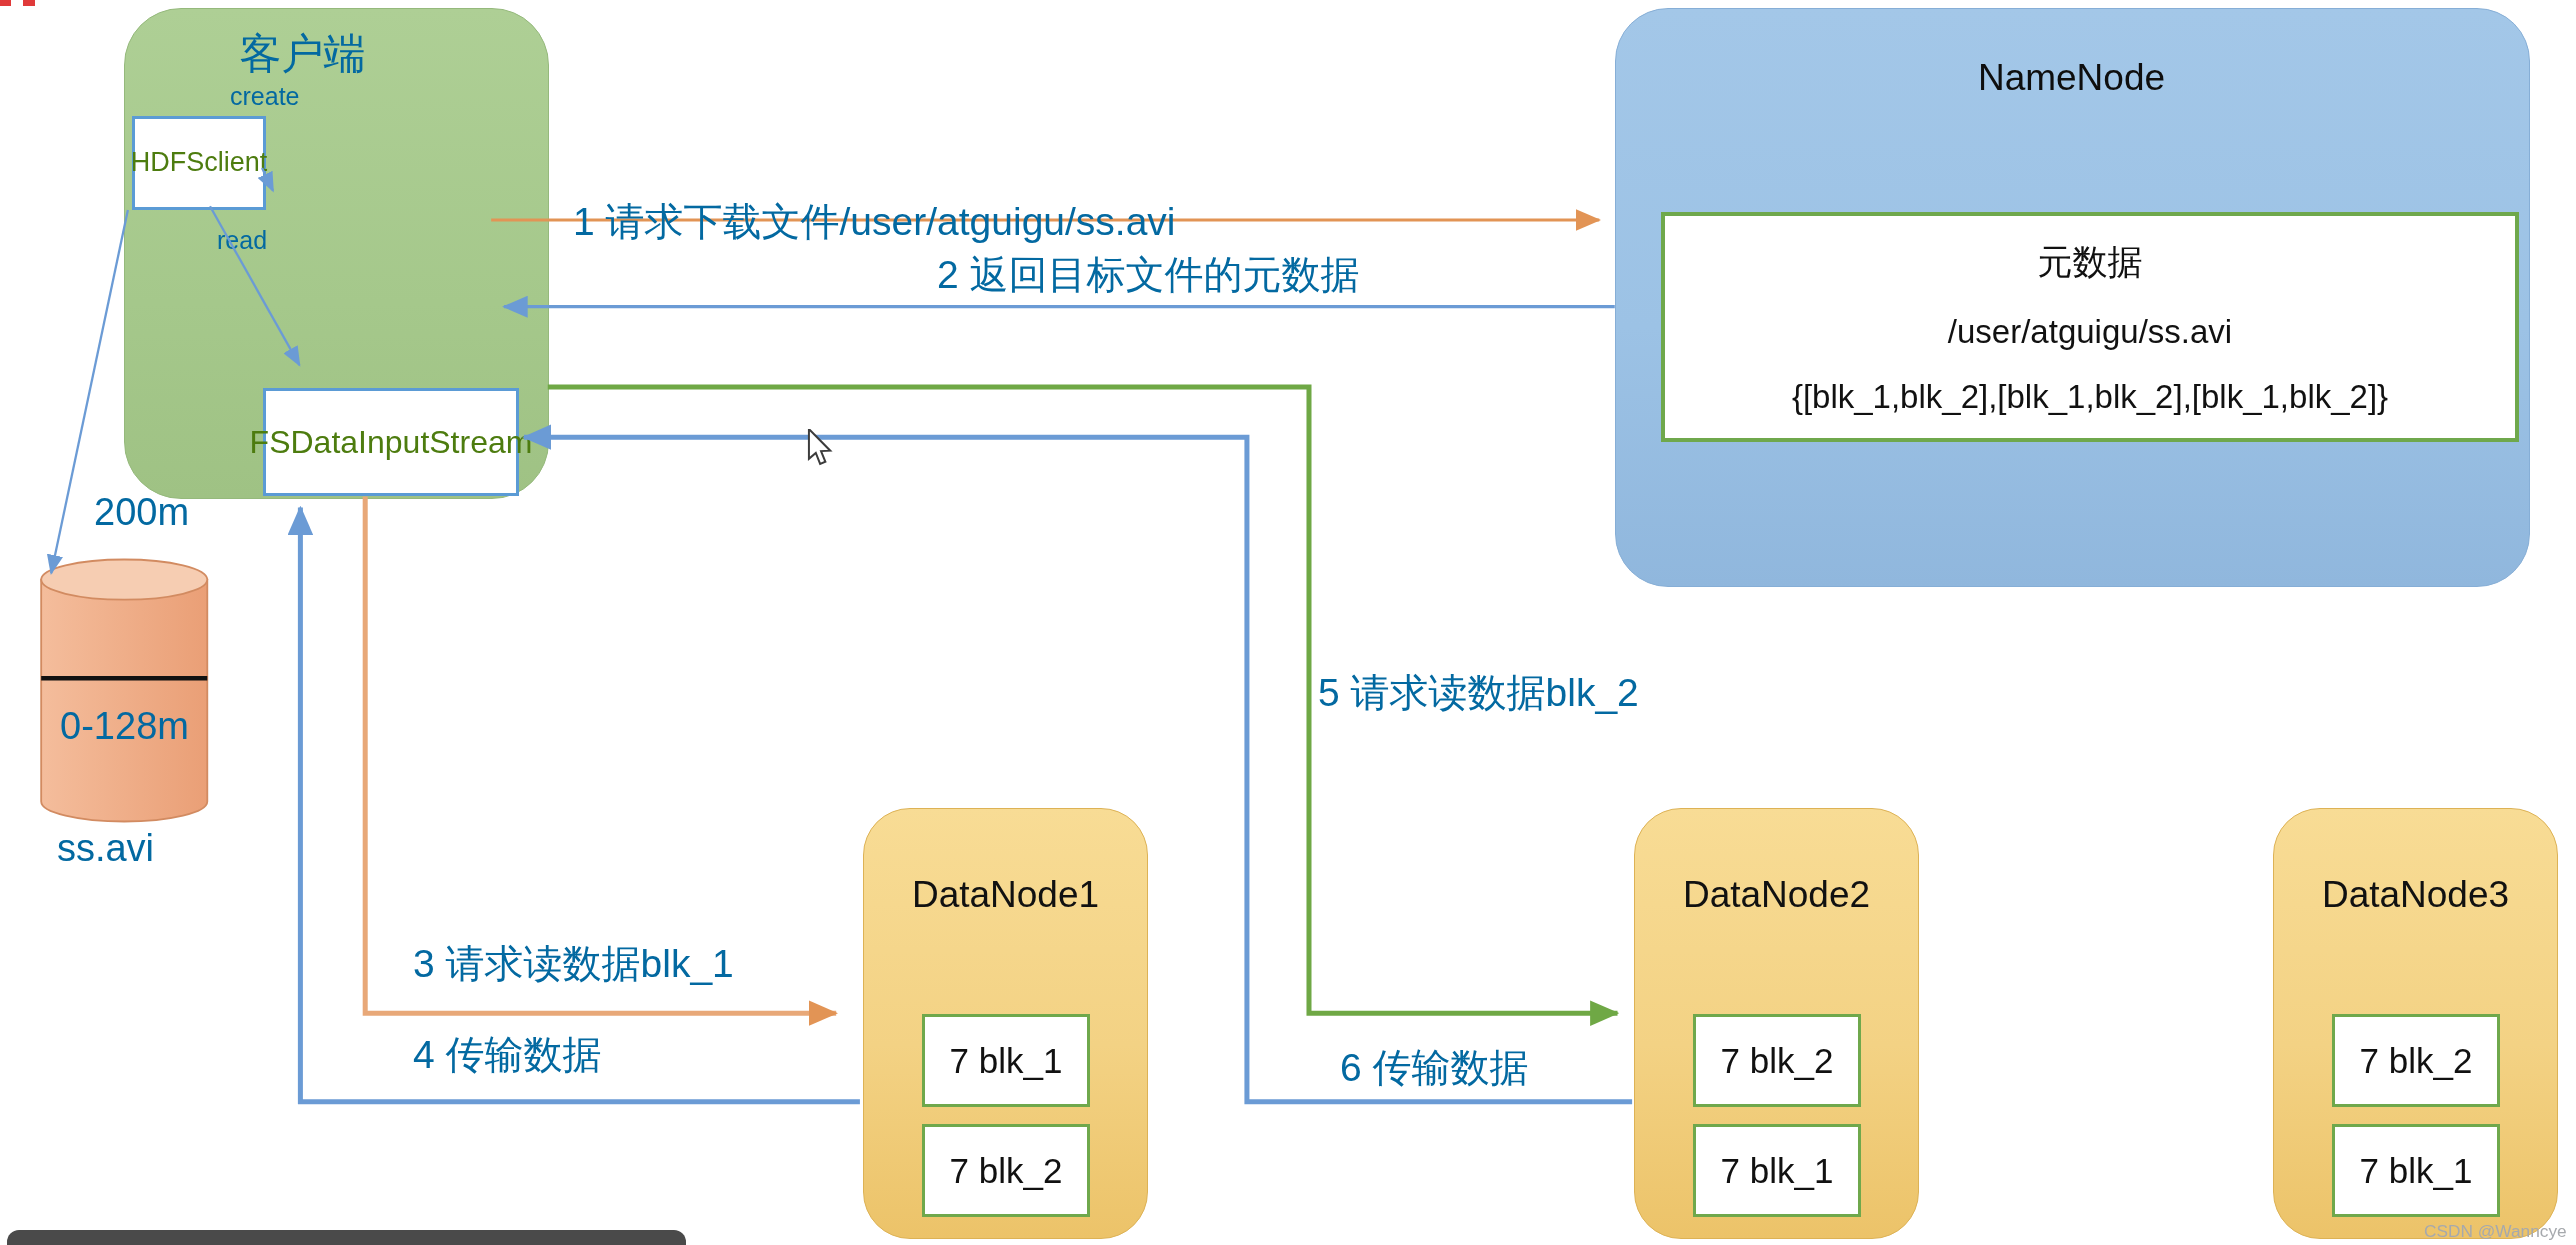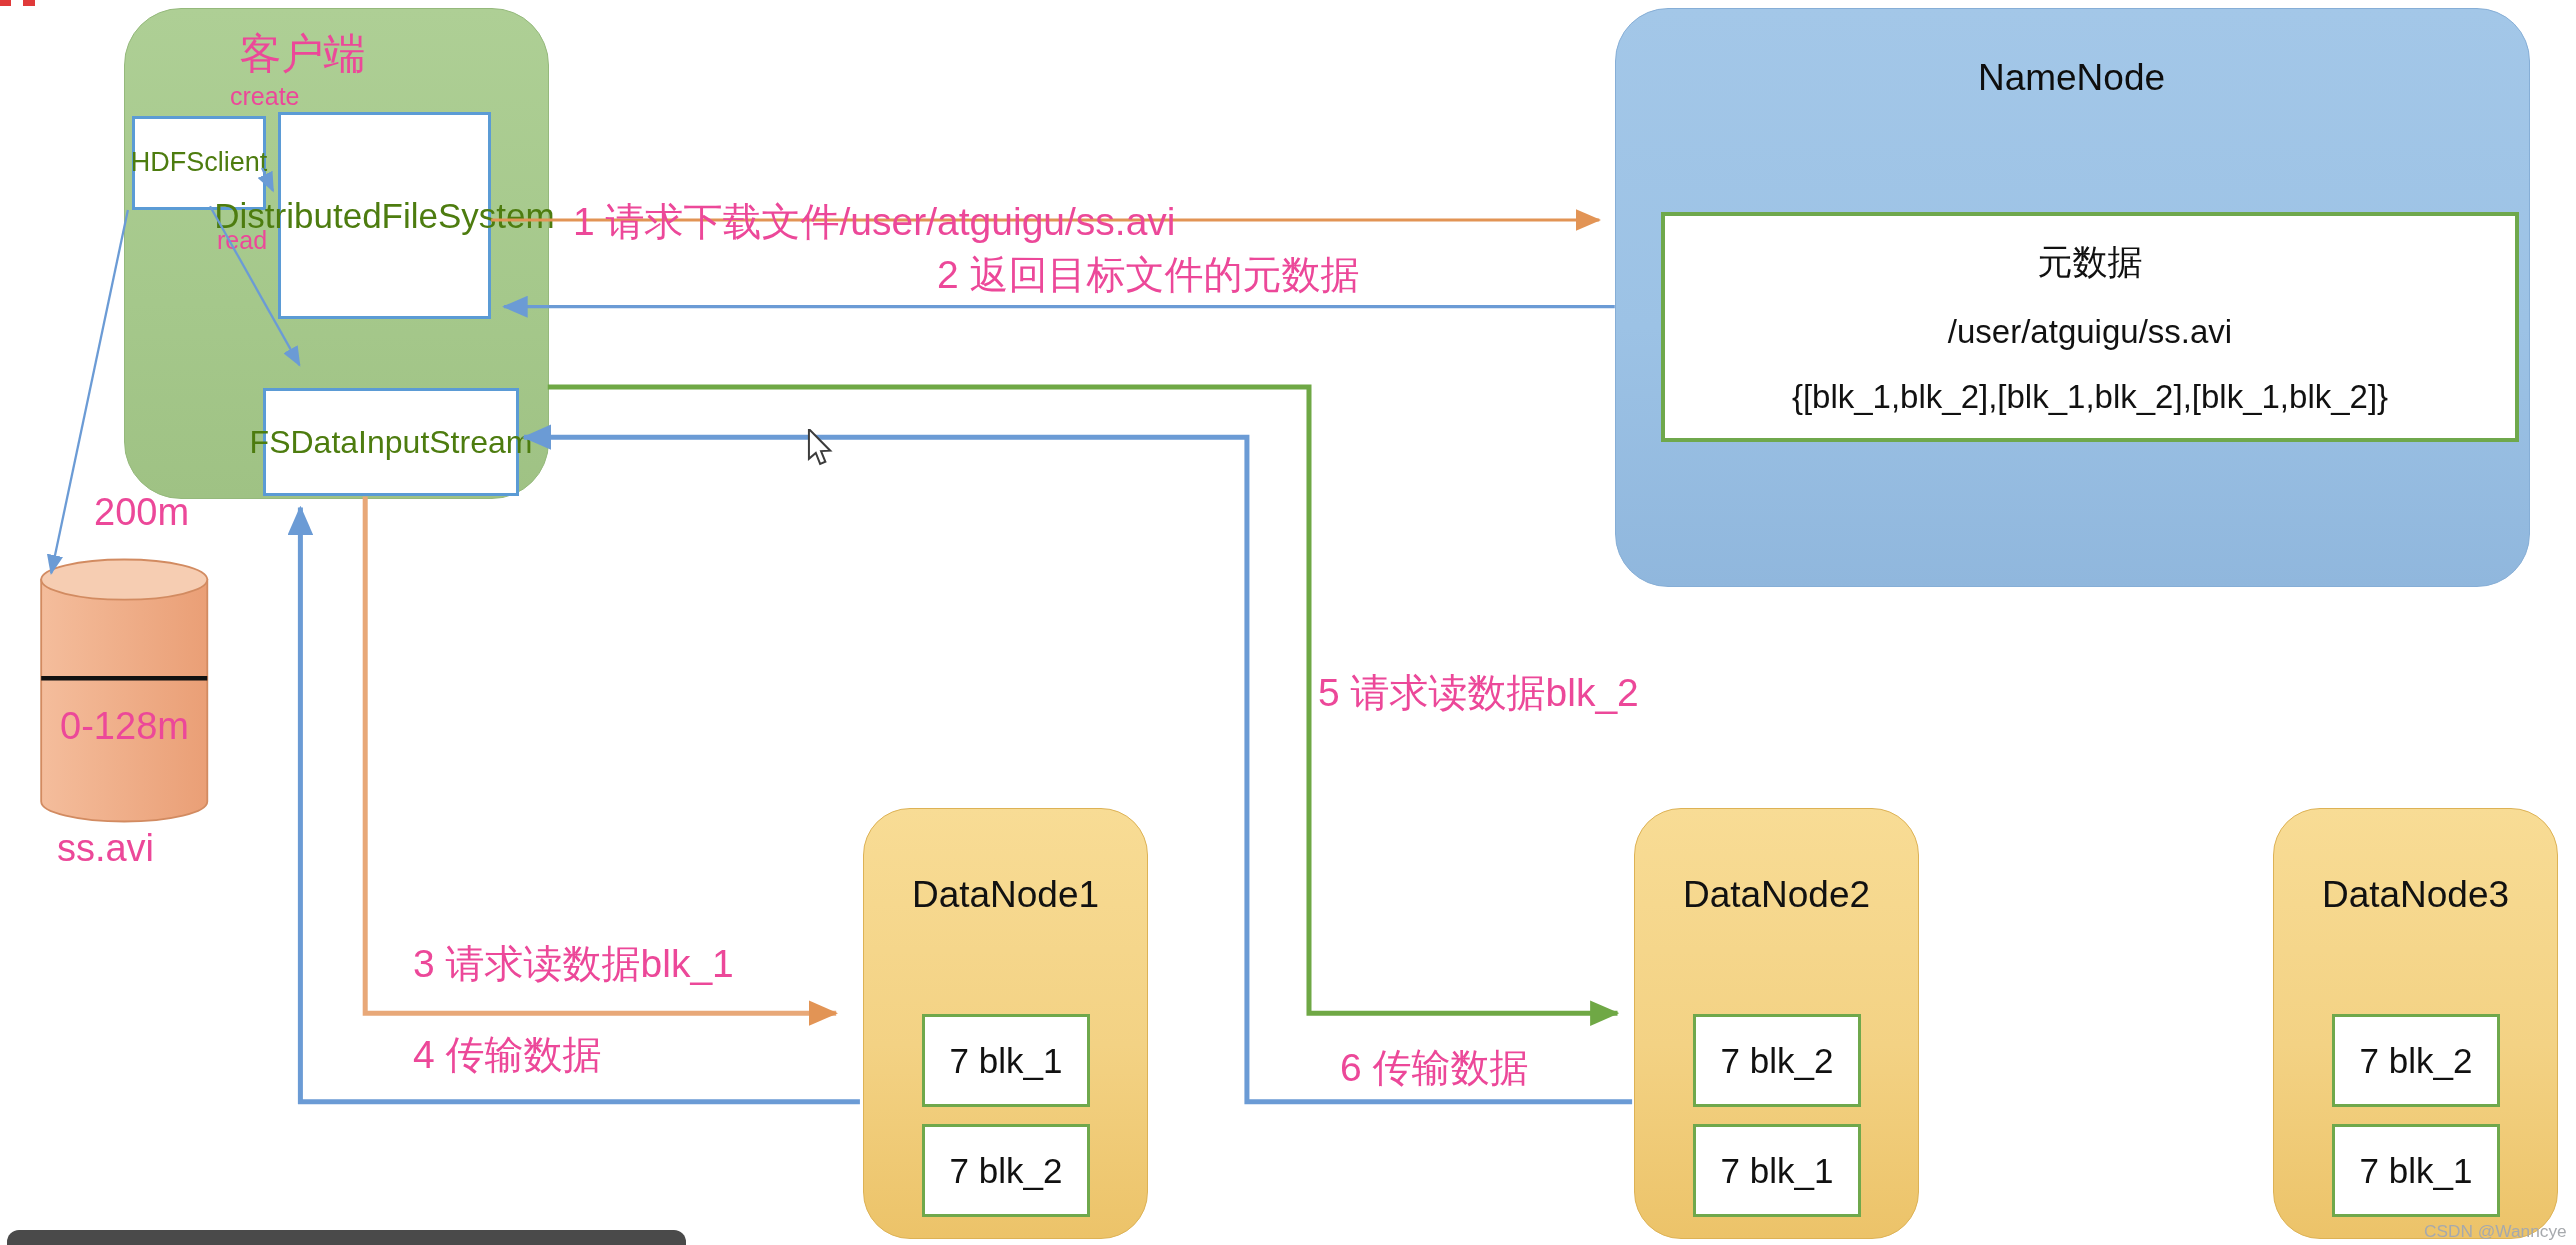--- a/index.html
+++ b/index.html
@@ -38,21 +38,21 @@
   .fsdis-box{left:263px;top:388px;width:250px;height:102px;font-size:32px;line-height:1.15;}
   
   .meta-box{
     left:1661px;top:212px;width:858px;height:230px;background:#ffffff;border:4.6px solid #6fa84c;
     display:flex;flex-direction:column;align-items:center;justify-content:space-around;
     padding:9px 7px;box-sizing:border-box;color:#111;
   }
   .meta-title{font-size:35px;}
   .meta-line{font-size:33px;}
   
-  .lbl{white-space:nowrap;color:#ec4899;}
+  .lbl{white-space:nowrap;color:#0369a1;}
   .small-lbl{font-size:25px;}
   .step-lbl{font-size:39px;}
   .file-lbl{font-size:38px;}
   .title-lbl{font-size:42px;}
   .nn-title{left:1615px;top:57px;width:913px;text-align:center;font-size:37px;color:#0e0e0e;}
   .watermark{left:2424px;top:1221px;font-size:17.3px;color:#a6a9ad;}
   .bottom-bar{left:7.3px;top:1230px;width:679px;height:25.6px;background:#4a4a4a;border-radius:12px;}
   .red-dash{background:#e03a3a;height:5.5px;top:0;}
 </style>
 </head>
@@ -64,24 +64,20 @@
   <div class="abs red-dash" style="left:23px;width:12px;"></div>
 
   <div class="abs client-box"></div>
   <div class="abs lbl title-lbl" style="left:106px;top:25.6px;width:393px;text-align:center;">客户端</div>
   <div class="abs lbl small-lbl" style="left:230px;top:82px;">create</div>
   <div class="abs lbl small-lbl" style="left:217px;top:226px;">read</div>
 
   <div class="abs wbox hdfs-box">
     <span>HDFS</span>
     <span>client</span>
-  </div>
-  <div class="abs wbox dfs-box">
-    <span>Distributed</span>
-    <span>FileSystem</span>
   </div>
   <div class="abs wbox fsdis-box">
     <span>FSDataInpu</span>
     <span>tStream</span>
   </div>
 
   <div class="abs namenode-box"></div>
   <div class="abs lbl nn-title">NameNode</div>
   <div class="abs meta-box">
     <div class="meta-title">元数据</div>

